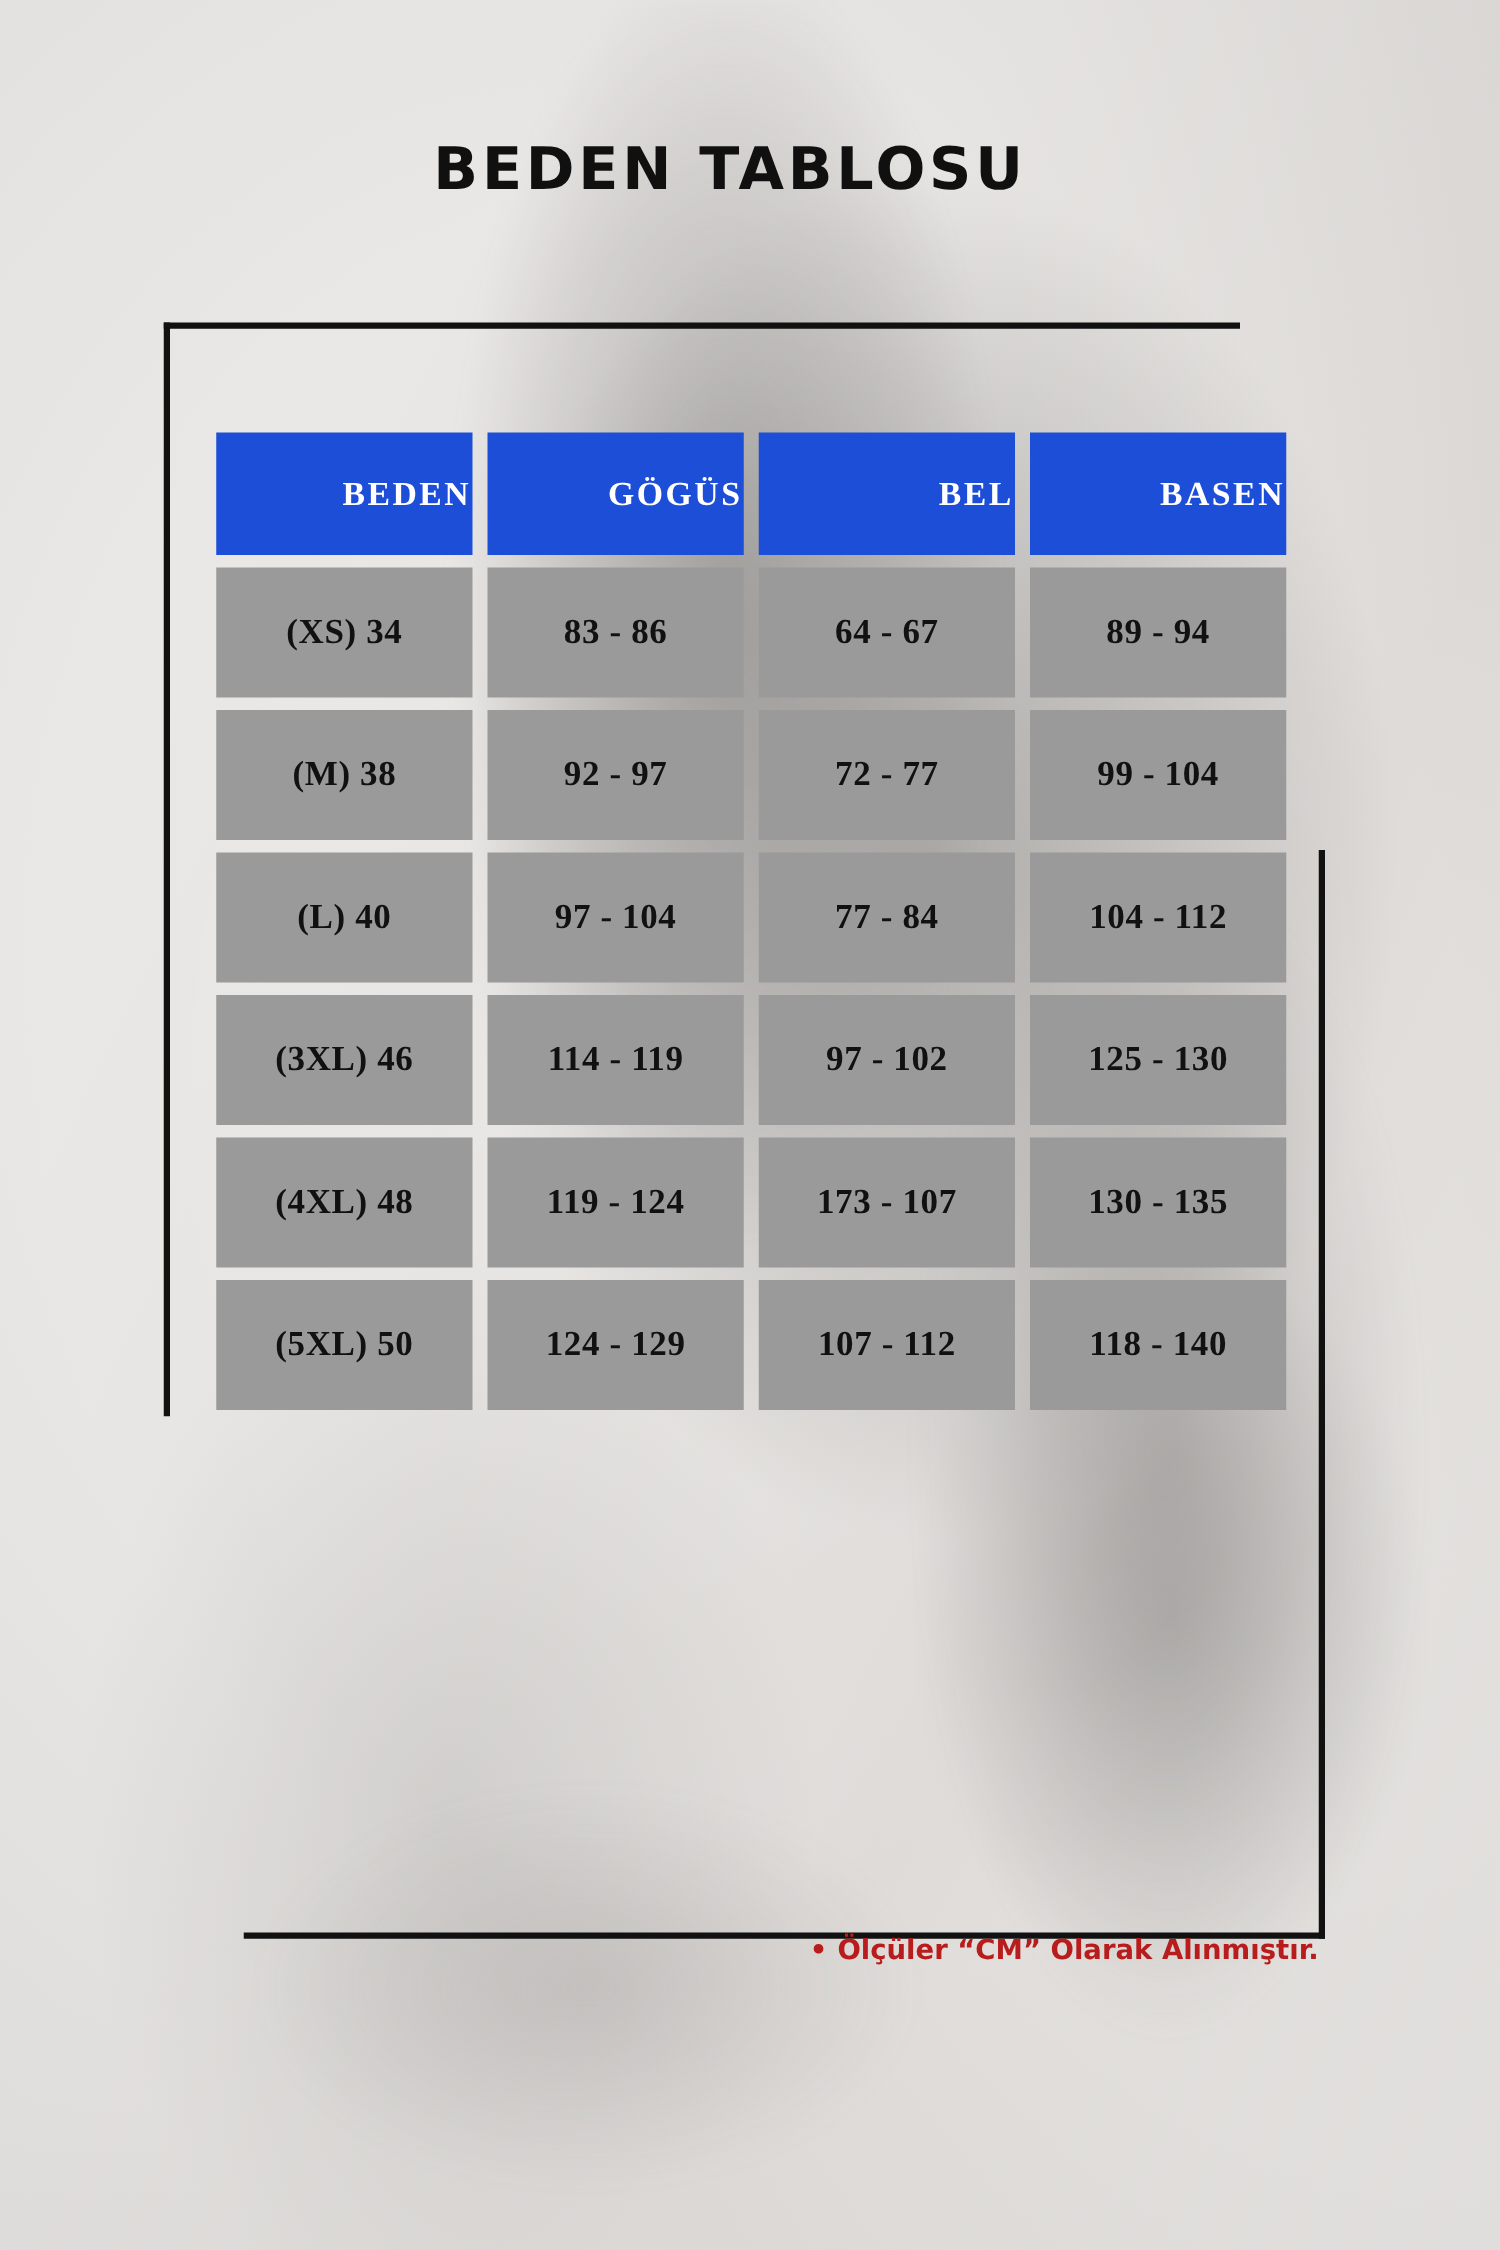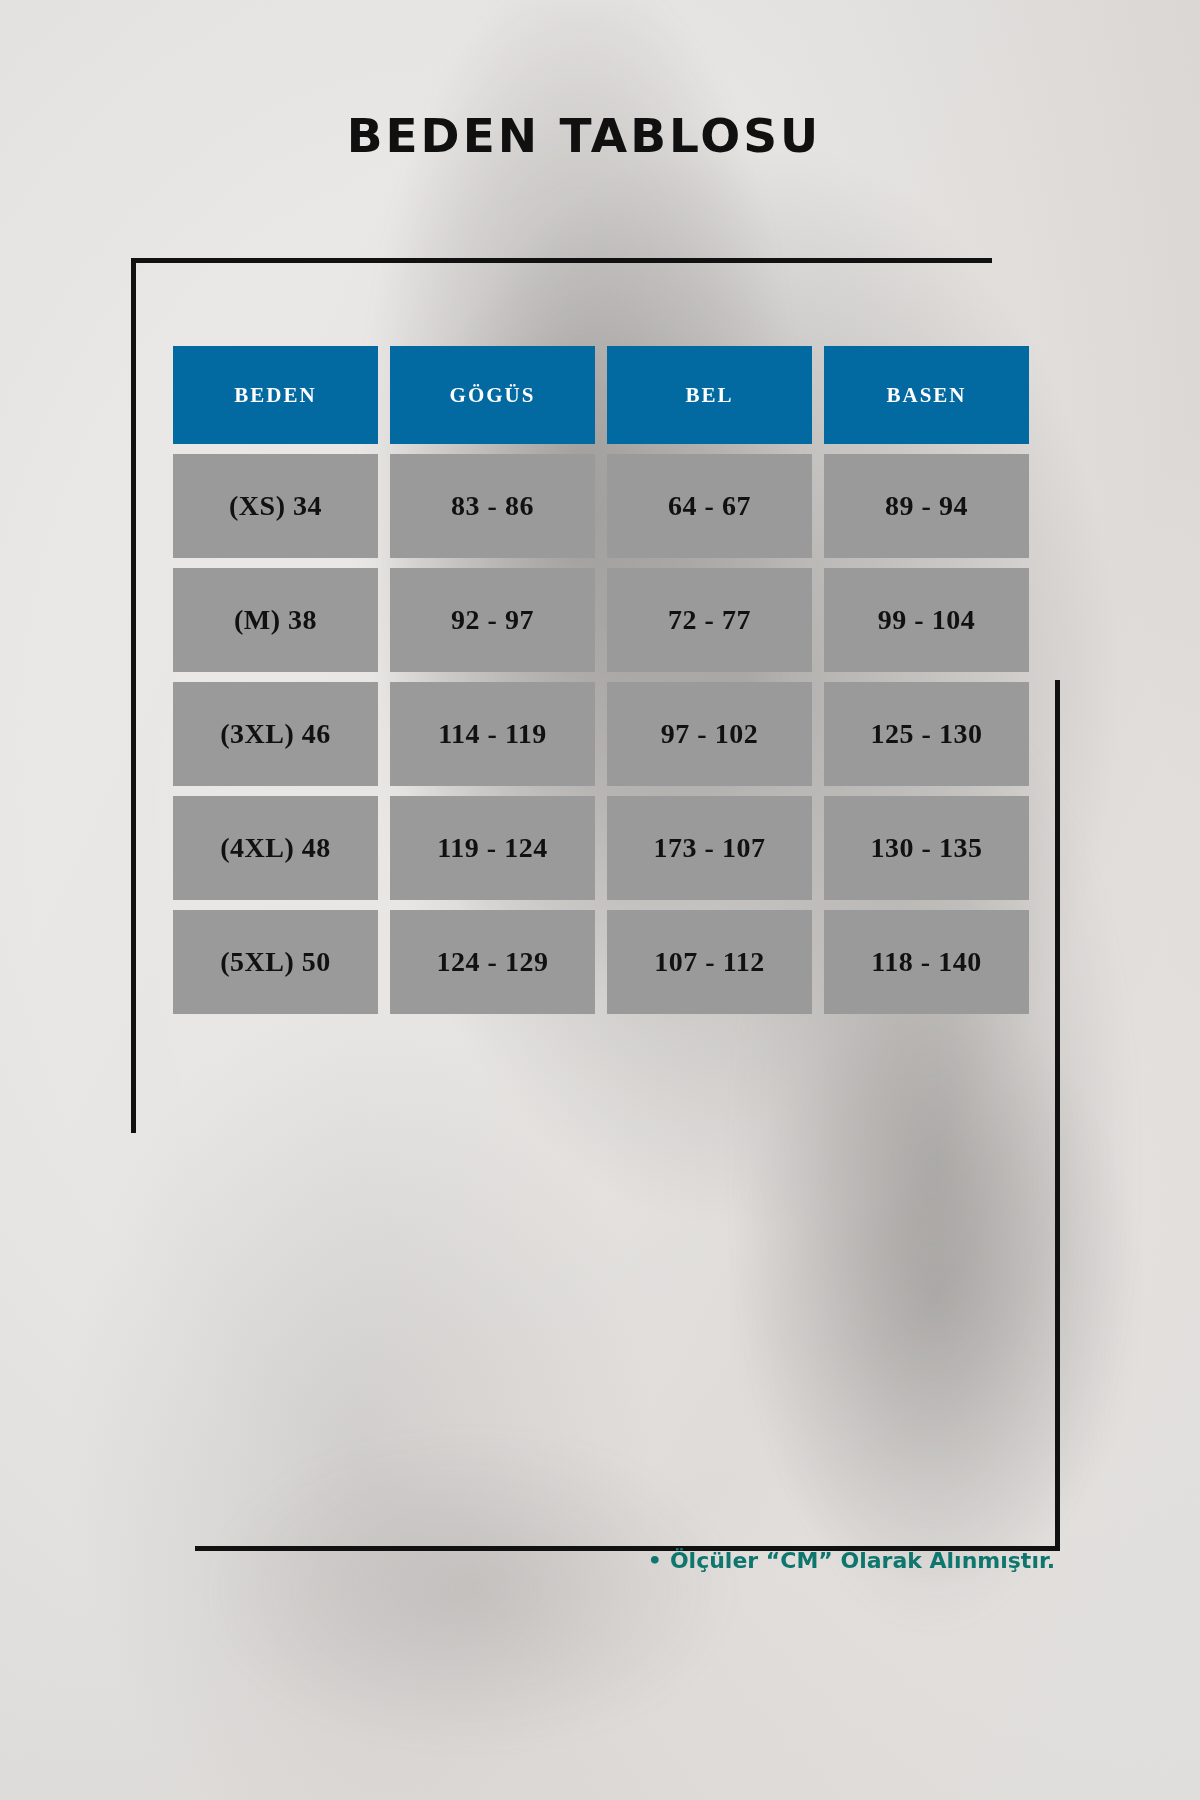--- a/index.html
+++ b/index.html
@@ -103,28 +103,28 @@
   }
 
   table.size-table {
     border-collapse: separate;
     border-spacing: 12px 10px;
     width: 880px;
     table-layout: fixed;
   }
 
   table.size-table th {
-    background: #0369a1;
+    background: #1d4ed8;
     color: #ffffff;
     height: 96px;
     font-family: "Liberation Serif", serif;
     font-weight: bold;
-    font-size: 21px;
+    font-size: 27px;
     letter-spacing: 2px;
-    text-align: center;
+    text-align: right;
     vertical-align: middle;
   }
 
   table.size-table td {
     background: #9a9a9a;
     color: #111111;
     height: 102px;
     font-family: "Liberation Serif", serif;
     font-weight: bold;
     font-size: 28px;
@@ -136,21 +136,21 @@
 
   .footnote {
     position: absolute;
     top: 1548px;
     left: 0;
     width: 1055px;
     text-align: right;
     font-family: "DejaVu Sans", sans-serif;
     font-weight: bold;
     font-size: 22px;
-    color: #0f766e;
+    color: #b91c1c;
   }
   .footnote .bullet {
     display: inline-block;
     margin-right: 8px;
   }
 </style>
 </head>
 <body>
 
 <div class="bg-layer"></div>
@@ -183,20 +183,26 @@
           <td>64 - 67</td>
           <td>89 - 94</td>
         </tr>
         <tr>
           <td>(M) 38</td>
           <td>92 - 97</td>
           <td>72 - 77</td>
           <td>99 - 104</td>
         </tr>
         <tr>
+          <td>(L) 40</td>
+          <td>97 - 104</td>
+          <td>77 - 84</td>
+          <td>104 - 112</td>
+        </tr>
+        <tr>
           <td>(3XL) 46</td>
           <td>114 - 119</td>
           <td>97 - 102</td>
           <td>125 - 130</td>
         </tr>
         <tr>
           <td>(4XL) 48</td>
           <td>119 - 124</td>
           <td>173 - 107</td>
           <td>130 - 135</td>

